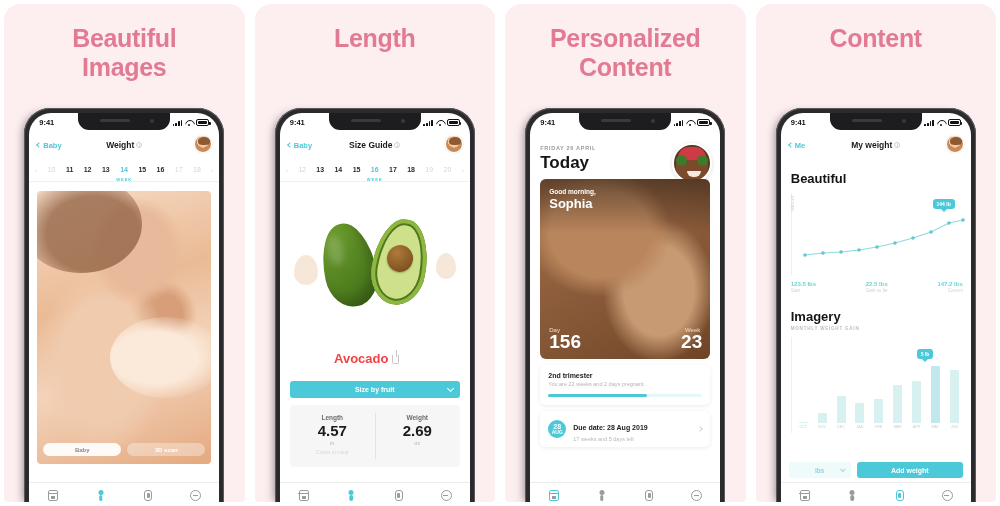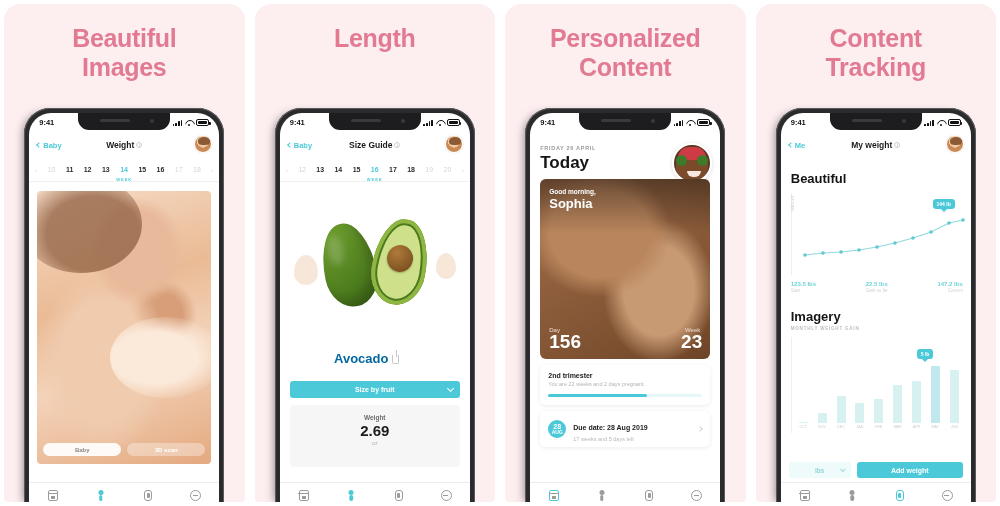--- a/index.html
+++ b/index.html
@@ -120,21 +120,21 @@
     box-shadow: inset -6px -8px 12px rgba(0,0,0,.22);}
   .avo .whole::after{content:"";position:absolute;left:8px;top:10px;width:16px;height:30px;border-radius:50%;background:rgba(255,255,255,.18);filter:blur(3px);}
   .avo .cut { right:0; top:2px; width:54px; height:86px; border-radius:48% 48% 50% 50%/ 60% 60% 40% 40%;
     background:#cfe08a; transform:rotate(10deg); box-shadow: inset 0 0 0 4px #8fb642, inset 0 0 0 6px #4c7a1c;}
   .avo .pit { position:absolute; right:14px; top:28px; width:26px; height:27px; border-radius:50%;
     background:radial-gradient(circle at 35% 32%, #b07a3b, #6d4517); transform:rotate(10deg);
     box-shadow:0 1px 2px rgba(0,0,0,.25);}
   .ghost { position:absolute; width:24px; height:30px; border-radius:50% 50% 50% 50%/60% 60% 40% 40%; background:#f3dfcc; opacity:.75;}
   .ghost.l { left:14px; top:64px; }
   .ghost.r { right:14px; top:62px; width:20px;height:26px; }
-  .fruit-name { position:absolute; left:0; right:16px; top:238px; text-align:center; font-size:13px; font-weight:bold; color:#0369a1;}
+  .fruit-name { position:absolute; left:0; right:16px; top:238px; text-align:center; font-size:13px; font-weight:bold; color:#ef4444;}
   .fruit-name .share { display:inline-block; width:7px;height:9px;border:1.2px solid #c9c9c9;border-top:none;border-radius:0 0 2px 2px;position:relative;vertical-align:-1px;margin-left:4px;}
   .fruit-name .share::after{content:"";position:absolute;left:2.2px;top:-5px;width:1.3px;height:7px;background:#c9c9c9;}
   .dropdown { position:absolute; left:10px; right:10px; top:268px; height:17px; border-radius:3px; background:#4cc9d8;
     display:flex; align-items:center; justify-content:center; color:#fff; font-size:7px; font-weight:bold;}
   .dropdown .cv { position:absolute; right:8px; width:5px;height:5px;border-right:1.4px solid #fff;border-bottom:1.4px solid #fff;transform:rotate(45deg) translateY(-1.5px);}
   .metrics { position:absolute; left:10px; right:10px; top:292px; height:62px; background:#f6f6f6; border-radius:4px; display:flex;}
   .metric { flex:1; text-align:center; padding-top:9px; position:relative;}
   .metric + .metric::before{content:"";position:absolute;left:0;top:8px;bottom:8px;width:1px;background:#e4e4e4;}
   .metric .lab { font-size:6.5px; color:#6d6d6d; font-weight:bold;}
   .metric .val { font-size:15px; font-weight:bold; color:#1b1b1b; margin-top:1px;}
@@ -361,20 +361,26 @@
           <span>Avocado</span><span class="share"></span>
         </div>
 
         <div class="dropdown">
           <span>Size by fruit</span>
           <span class="cv"></span>
         </div>
 
         <div class="metrics">
           <div class="metric">
+            <div class="lab">Length</div>
+            <div class="val">4.57</div>
+            <div class="unit">in</div>
+            <div class="sub">Crown to rump</div>
+          </div>
+          <div class="metric">
             <div class="lab">Weight</div>
             <div class="val">2.69</div>
             <div class="unit">oz</div>
             <div class="sub"></div>
           </div>
         </div>
 
         <div class="tabbar">
           <span class="tabitem">
               <span class="ticon cal"></span>
@@ -488,21 +494,20 @@
               <span class="ticon more"></span>
             </span>
         </div>
       </div>
     </div>
   </div>
 
   <div class="panel">
     <div class="panel-title">
       <span>Content</span>
-      <span class="l2">Tracking</span>
     </div>
 
     <div class="phone">
       <div class="screen">
         <div class="notch">
             <span class="spk"></span>
             <span class="cam"></span>
           </div>
 
         <div class="statusbar">

